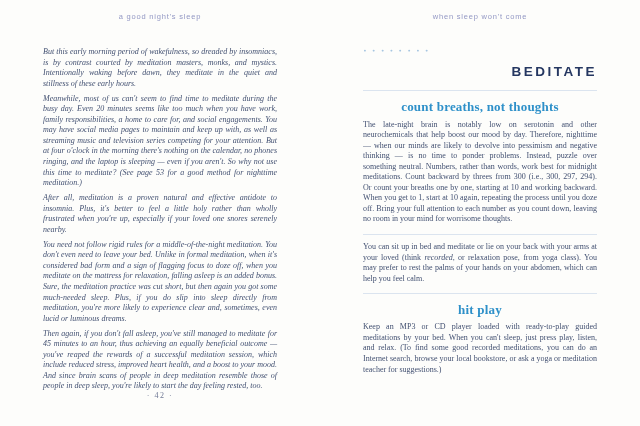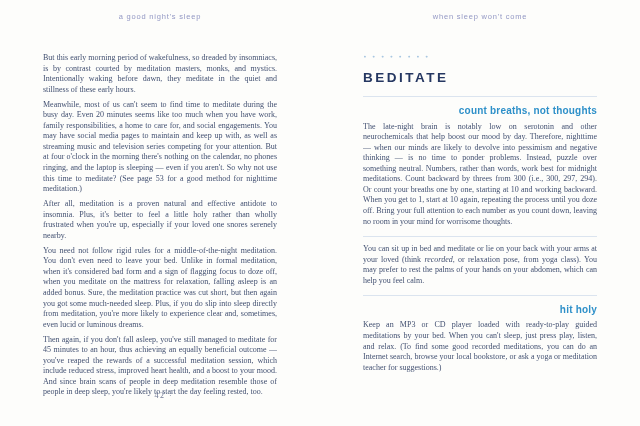--- a/index.html
+++ b/index.html
@@ -13,42 +13,42 @@
     width: 640px;
     height: 426px;
     background: #fdfdfb;
     display: flex;
     overflow: hidden;
   }
   .page {
     position: relative;
     width: 320px;
     height: 426px;
-    padding: 12px 43px;
+    padding: 6px 43px;
     flex: 0 0 320px;
   }
   .running-head {
     position: absolute;
     top: 12px;
     left: 0;
     width: 100%;
     text-align: center;
     font-family: "Liberation Sans", sans-serif;
     font-size: 7.5px;
     letter-spacing: 0.8px;
     color: #9398c4;
   }
   .body-col {
     margin-top: 41px;
     font-size: 8px;
     line-height: 1.32;
     color: #425071;
     text-align: justify;
   }
-  .body-col p.para { margin-bottom: 4.5px; }
+  .body-col p.para { margin-bottom: 4.5px; font-style: italic; }
   .folio {
     position: absolute;
     bottom: 26px;
     left: 0;
     width: 100%;
     text-align: center;
     font-family: "Liberation Serif", serif;
     font-size: 8px;
     letter-spacing: 1.5px;
     color: #6f7894;
@@ -61,36 +61,36 @@
     margin: 3px 0 7px 0;
     text-align: left;
   }
   .title {
     font-family: "Liberation Sans", sans-serif;
     font-weight: bold;
     font-size: 13.5px;
     letter-spacing: 2.5px;
     color: #253761;
     margin-bottom: 10px;
-    text-align: left;
+    text-align: right;
   }
   .intro { margin-bottom: 9px; }
   .section {
     border-top: 1px solid #dbe4ef;
     padding-top: 7px;
     margin-top: 9px;
   }
   .sec-head {
-    font-family: Liberation Sans, sans-serif;
+    font-family: Liberation Serif, serif;
     font-weight: bold;
-    font-size: 10px;
+    font-size: 13px;
     letter-spacing: 0.2px;
     color: #2e90c9;
     margin-bottom: 4px;
-    text-align: right;
+    text-align: center;
   }
   .sec-body { text-align: justify; }
   .sec-body i { font-style: italic; }
 </style>
 </head>
 <body>
 
 <div class="spread">
 
   <div class="page">
@@ -114,19 +114,19 @@
       <div class="section">
         <h2 class="sec-head">count breaths, not thoughts</h2>
         <p class="sec-body">The late-night brain is notably low on serotonin and other neurochemicals that help boost our mood by day. Therefore, nighttime — when our minds are likely to devolve into pessimism and negative thinking — is no time to ponder problems. Instead, puzzle over something neutral. Numbers, rather than words, work best for midnight meditations. Count backward by threes from 300 (i.e., 300, 297, 294). Or count your breaths one by one, starting at 10 and working backward. When you get to 1, start at 10 again, repeating the process until you doze off. Bring your full attention to each number as you count down, leaving no room in your mind for worrisome thoughts.</p>
       </div>
 
       <div class="section">
         <p class="sec-body"><span>You can sit up in bed and meditate or lie on your back with your arms at your loved (think </span><i>recorded</i><span>, or relaxation pose, from yoga class). You may prefer to rest the palms of your hands on your abdomen, which can help you feel calm.</span></p>
       </div>
 
       <div class="section">
-        <h2 class="sec-head">hit holy</h2>
+        <h2 class="sec-head">hit play</h2>
         <p class="sec-body">Keep an MP3 or CD player loaded with ready-to-play guided meditations by your bed. When you can't sleep, just press play, listen, and relax. (To find some good recorded meditations, you can do an Internet search, browse your local bookstore, or ask a yoga or meditation teacher for suggestions.)</p>
       </div>
     </div>
   </div>
 
 </div>
 
 </body></html>

